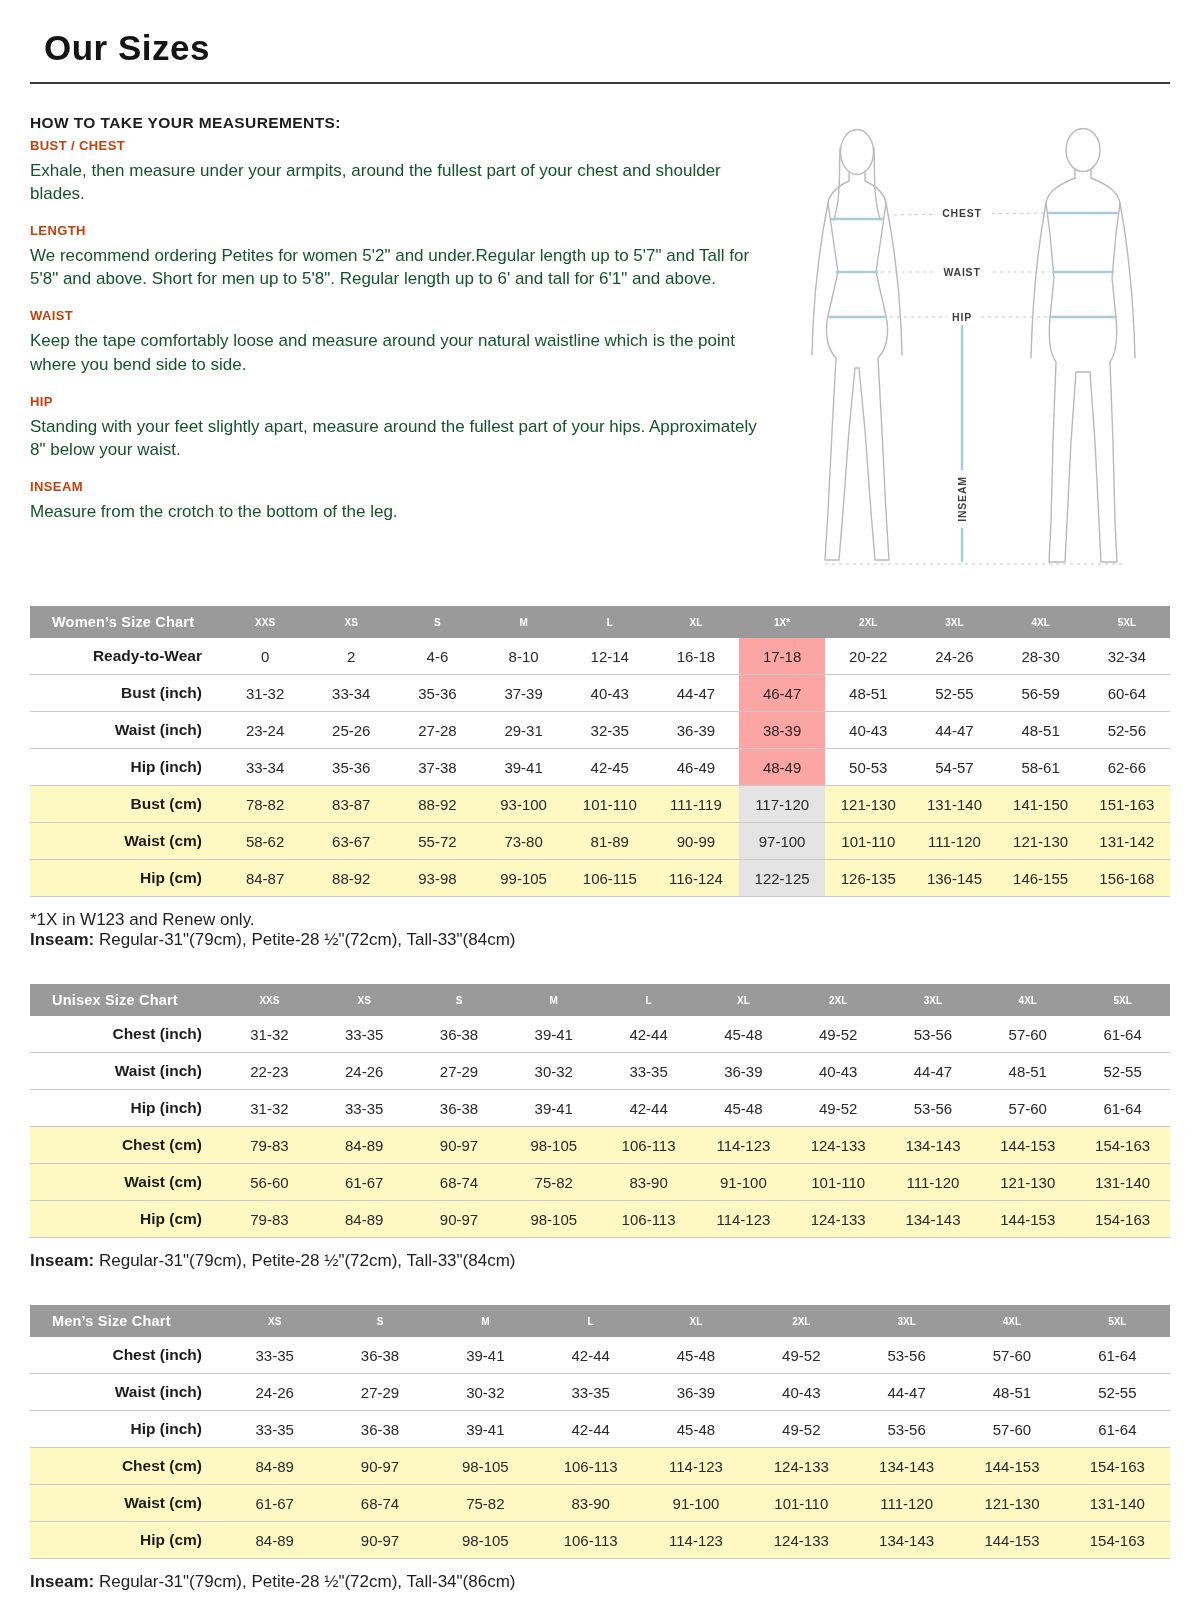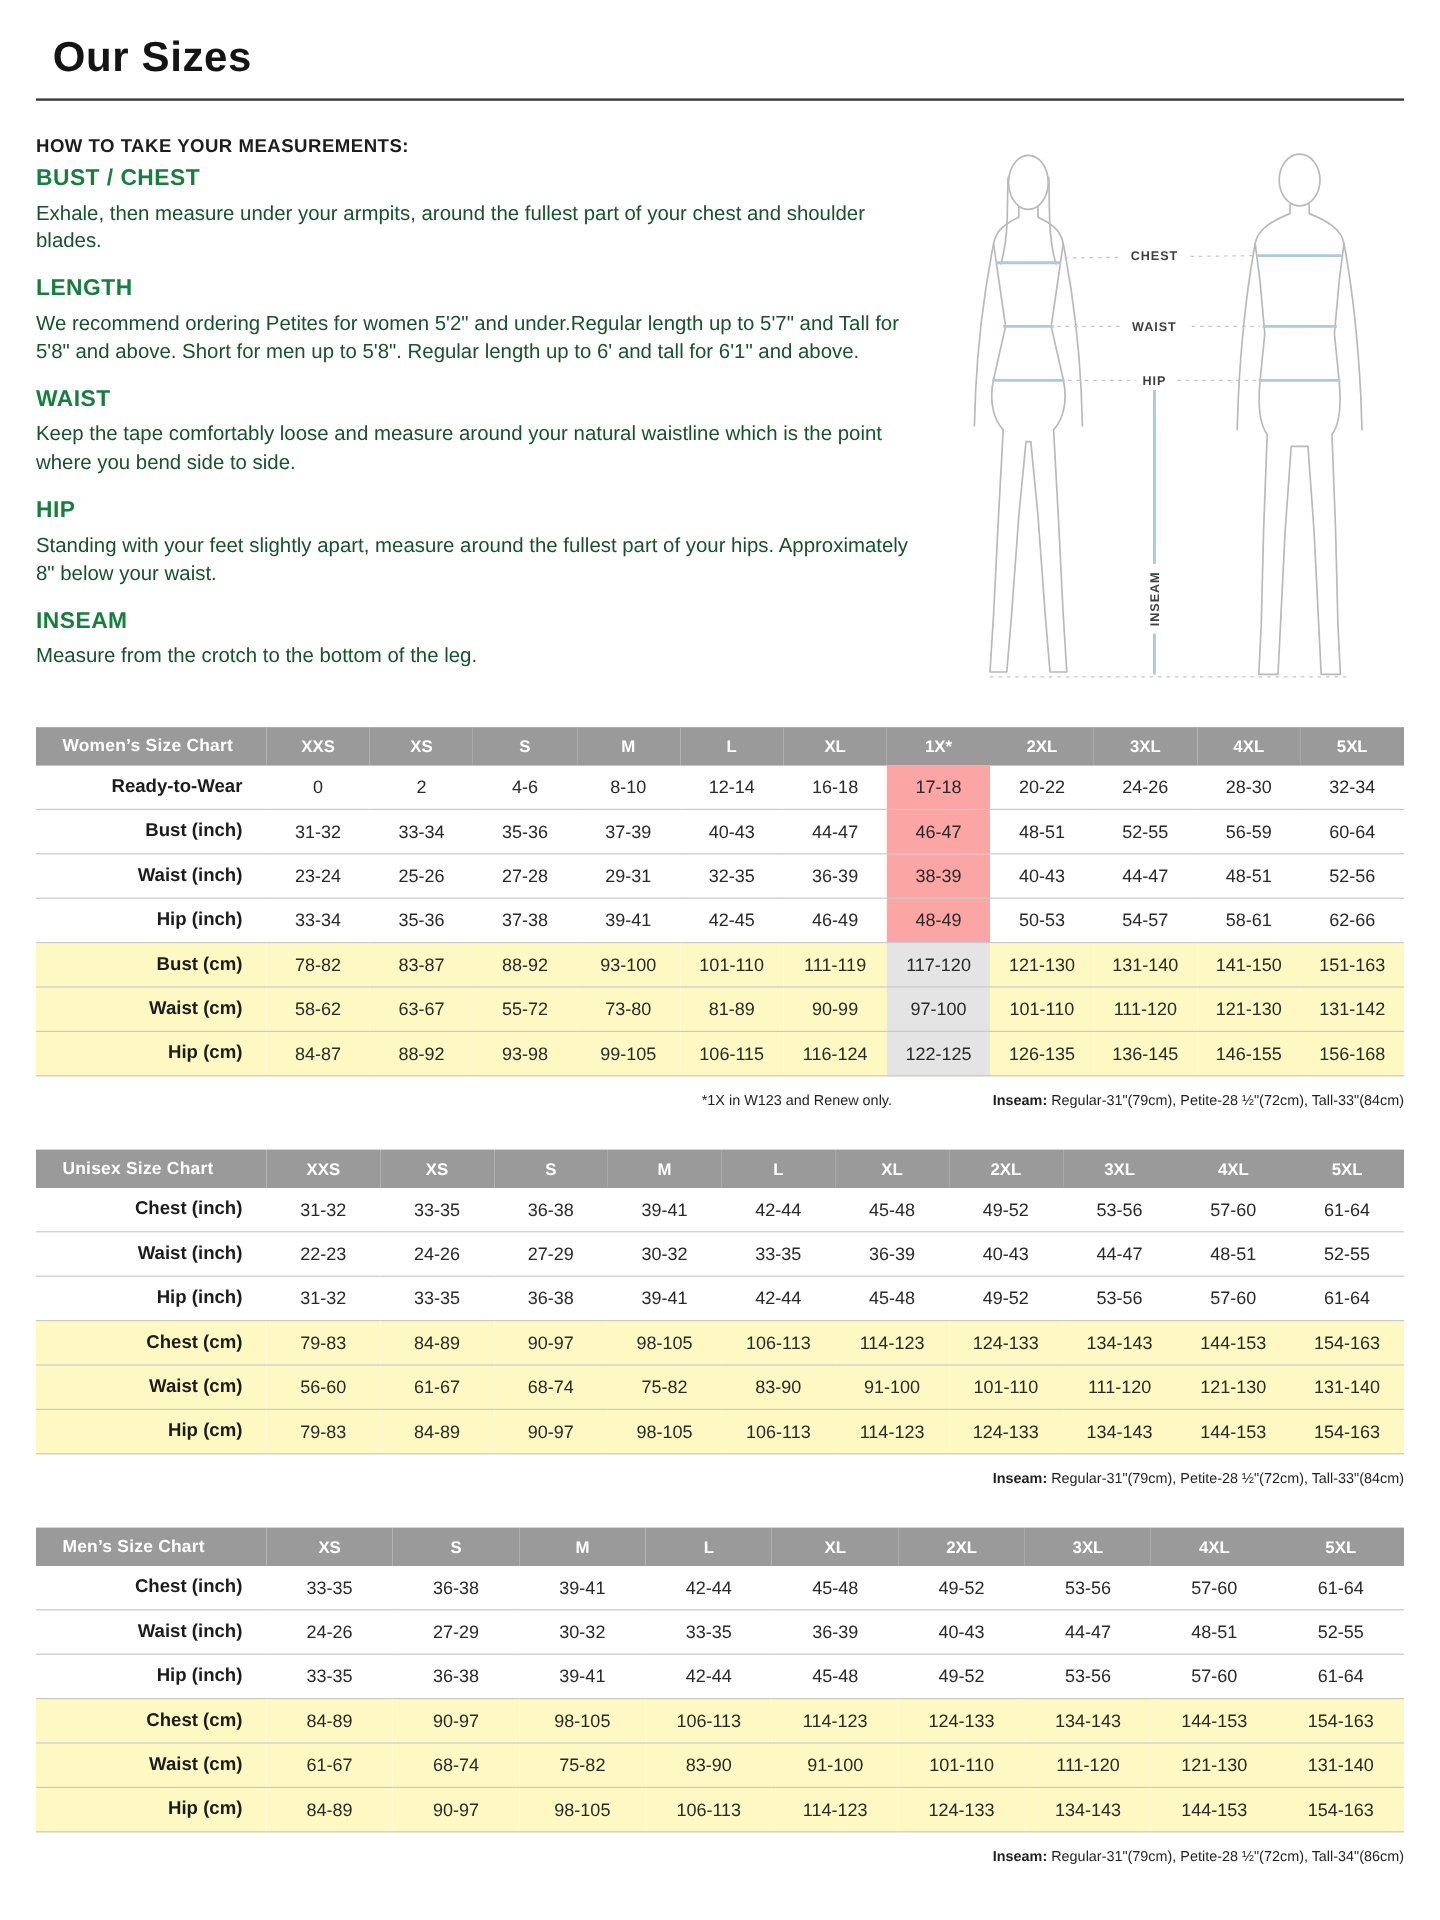--- a/index.html
+++ b/index.html
@@ -6,39 +6,39 @@
   html,body { margin:0; padding:0; background:#fff; }
   body { font-family:"Liberation Sans", sans-serif; color:#2d2d2d; }
   .page { width:1200px; height:1600px; padding:24px 30px 20px; overflow:hidden; }
 
   h1.title { margin:4px 0 14px 14px; font-size:35px; font-weight:800; letter-spacing:.5px; color:#141414; }
   .rule { border:none; border-top:2px solid #3a3a3a; margin:0 0 24px; }
 
   .top { display:flex; gap:18px; }
   .instructions { width:742px; }
   .instructions h2 { font-size:15.5px; font-weight:700; letter-spacing:.4px; color:#1d1d1d; margin:6px 0 6px; }
-  .section h3 { font-size:19px; font-weight:700; letter-spacing:.4px; color:#15803d; margin:0 0 6px; }
+  .section h3 { font-size:13px; font-weight:700; letter-spacing:.4px; color:#c2410c; margin:0 0 6px; }
   .section p { font-size:17px; line-height:1.36; color:#14532d; margin:0 0 18px; }
 
   .figure-panel { flex:1; display:flex; justify-content:center; padding-top:4px; }
 
   .chart-section { margin-top:34px; }
   .chart-section.first { margin-top:24px; }
 
   table.size-table { width:100%; border-collapse:collapse; table-layout:fixed; }
-  table.size-table thead th { background:#9a9a9a; color:#fff; font-size:14px; font-weight:700; padding:8px 2px; }
+  table.size-table thead th { background:#9a9a9a; color:#fff; font-size:10px; font-weight:700; padding:8px 2px; }
   table.size-table thead th.corner { text-align:left; padding-left:22px; width:192px; font-size:14.5px; letter-spacing:.2px; }
   table.size-table tbody tr { border-bottom:1px solid #c9c9c9; }
   table.size-table tbody th { text-align:right; padding:9px 20px 9px 4px; font-size:15.5px; font-weight:700; color:#1c1c1c; }
   table.size-table tbody td { text-align:center; font-size:15px; color:#292929; padding:9px 2px; }
   table.size-table tbody tr.cm { background:#fef9c3; }
   table.size-table tbody td.hl { background:#fca5a5; }
   table.size-table tbody tr.cm td.hl { background:#e4e4e4; }
 
-  .footnotes { display:flex; justify-content:flex-end; align-items:baseline; gap:84px; margin-top:13px; font-size:12px; color:#1f1f1f; }
+  .footnotes { display:flex; justify-content:flex-end; align-items:baseline; margin-top:13px; font-size:17px; color:#1f1f1f;flex-direction:column; }
   .footnotes .inseam-note b { font-weight:700; }
 
   svg text { font-family:"Liberation Sans", sans-serif; }
 </style>
 </head>
 <body>
 
 <div class="page">
 
   <h1 class="title">Our Sizes</h1>

